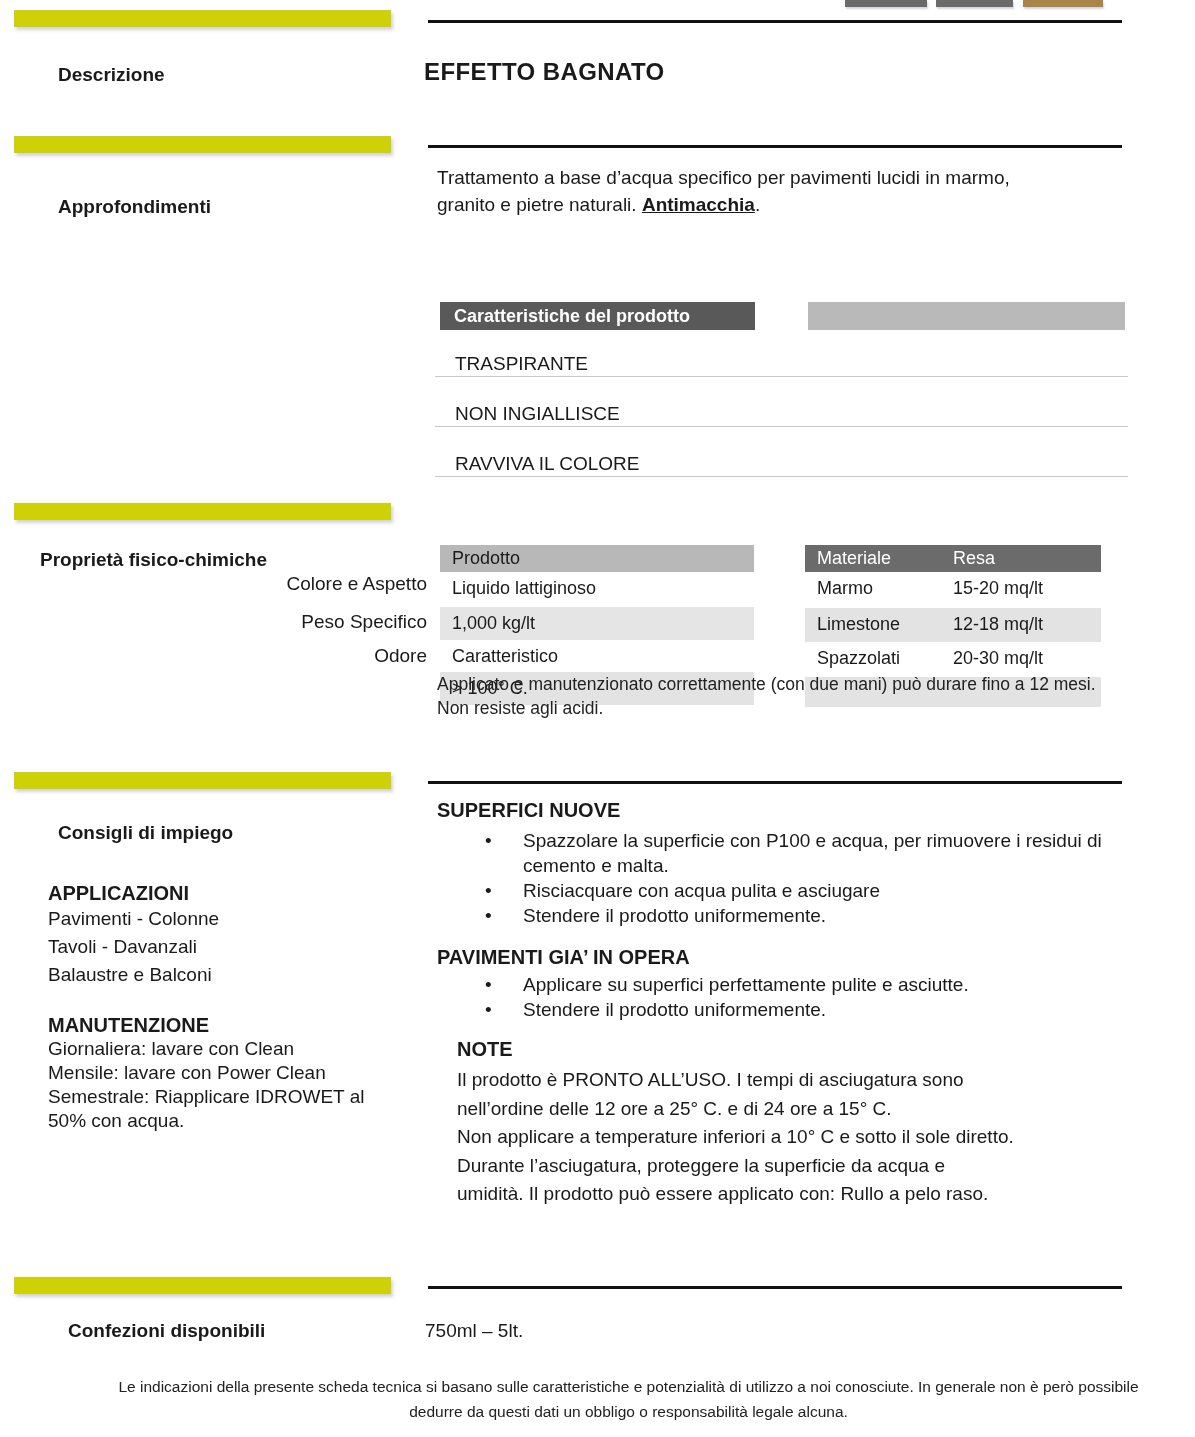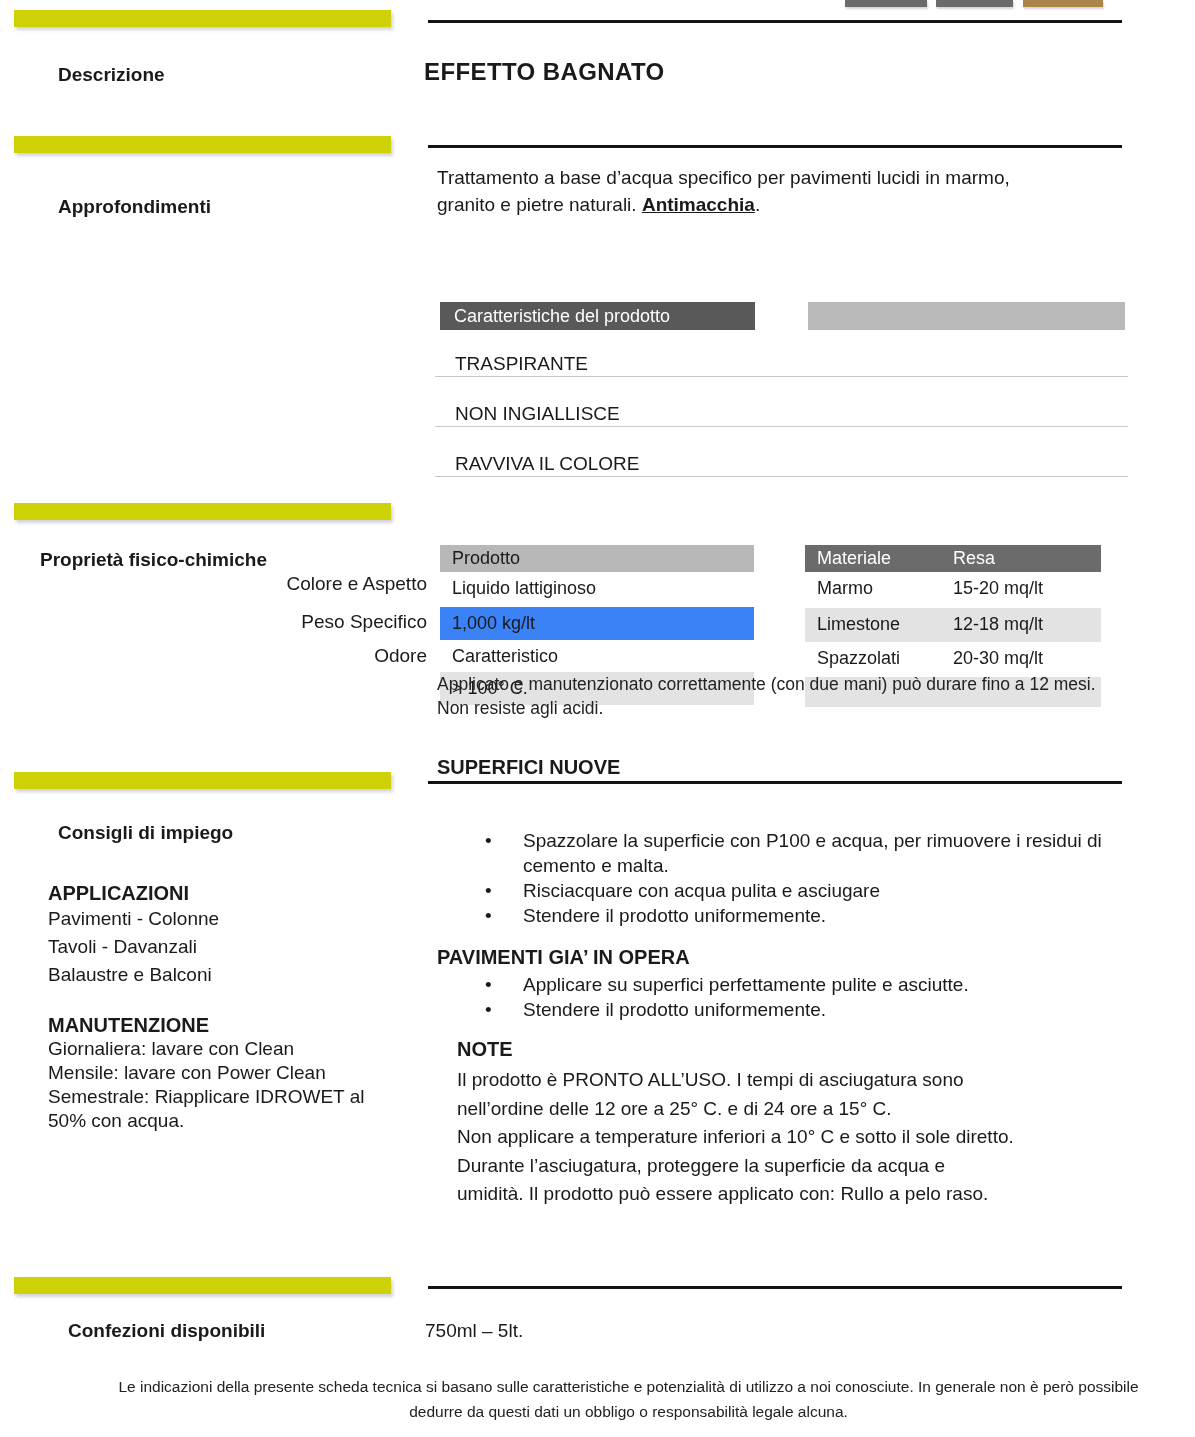--- a/index.html
+++ b/index.html
@@ -28,38 +28,38 @@
   .side-label{position:absolute;left:30px;font-size:19px;font-weight:bold;margin-left:28px;}
 
   .doc-title{position:absolute;left:424px;top:58px;font-size:24px;font-weight:bold;letter-spacing:.4px;}
 
   .desc-text{position:absolute;left:437px;top:164px;width:600px;font-size:19px;line-height:27px;}
   .desc-text .em{font-weight:bold;text-decoration:underline;}
 
   .car-header{
     position:absolute;left:440px;top:302px;width:301px;height:28px;
     background:#595959;color:#ffffff;font-size:18px;
-    display:flex;align-items:center;padding-left:14px;
+    display:flex;align-items:center;padding-left:14px;font-weight:bold;
   }
   .car-graybox{position:absolute;left:808px;top:302px;width:317px;height:28px;background:#b9b9b9;}
   .car-item{
     position:absolute;left:435px;width:693px;height:24px;
     font-size:19px;padding-left:20px;box-sizing:border-box;
     border-bottom:1px solid #c9c9c9;
   }
 
   
   .prop-label{position:absolute;left:40px;top:549px;font-size:19px;font-weight:bold;}
   .prop-rowlabel{position:absolute;left:0;width:427px;text-align:right;font-size:19px;}
 
   .pt{position:absolute;left:440px;top:545px;width:314px;}
   .pt-header{height:27px;background:#b8b8b8;font-size:18px;display:flex;align-items:center;padding-left:12px;}
   .pt-row{box-sizing:border-box;padding:6px 0 0 12px;font-size:18px;}
   .pt-row.r1{height:35px;}
-  .pt-row.r2{height:33px;background:#3b82f6;}
+  .pt-row.r2{height:33px;background:#e5e5e5;}
   .pt-row.r3{height:32px;}
   .pt-row.r4{height:33px;background:#e3e3e3;}
 
   .mt{position:absolute;left:805px;top:545px;width:296px;}
   .mt-header{height:27px;background:#6b6b6b;color:#ffffff;font-size:18px;display:flex;align-items:center;}
   .mt-row{display:flex;box-sizing:border-box;padding-top:6px;font-size:18px;}
   .mt c, .mt-c1{width:148px;padding-left:12px;box-sizing:border-box;}
   .mt-c2{flex:1;}
   .mt-row.r1{height:36px;}
   .mt-row.r2{height:34px;background:#e3e3e3;}
@@ -170,21 +170,21 @@
 
   <div class="consigli-block" style="top:1014px;">
     <div class="sub-title">MANUTENZIONE</div>
     <div class="sub-lines tight">
       <div>Giornaliera: lavare con Clean</div>
       <div>Mensile: lavare con Power Clean</div>
       <div>Semestrale: Riapplicare IDROWET al 50% con acqua.</div>
     </div>
   </div>
 
-  <div class="instr-h" style="top:756px;">SUPERFICI NUOVE</div>
+  <div class="instr-h" style="top:799px;">SUPERFICI NUOVE</div>
   <div class="bullets" style="top:828px;">
     <div class="bullet">
         <span class="dot">•</span>
         <span class="txt">Spazzolare la superficie con P100 e acqua, per rimuovere i residui di cemento e malta.</span>
       </div>
     <div class="bullet">
         <span class="dot">•</span>
         <span class="txt">Risciacquare con acqua pulita e asciugare</span>
       </div>
     <div class="bullet">

